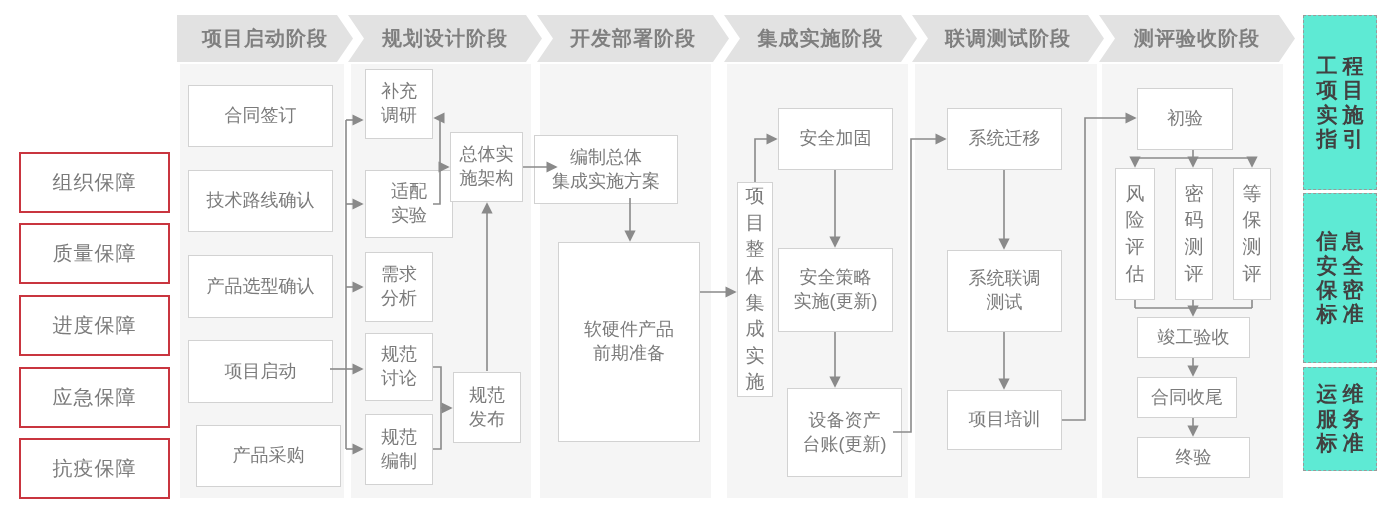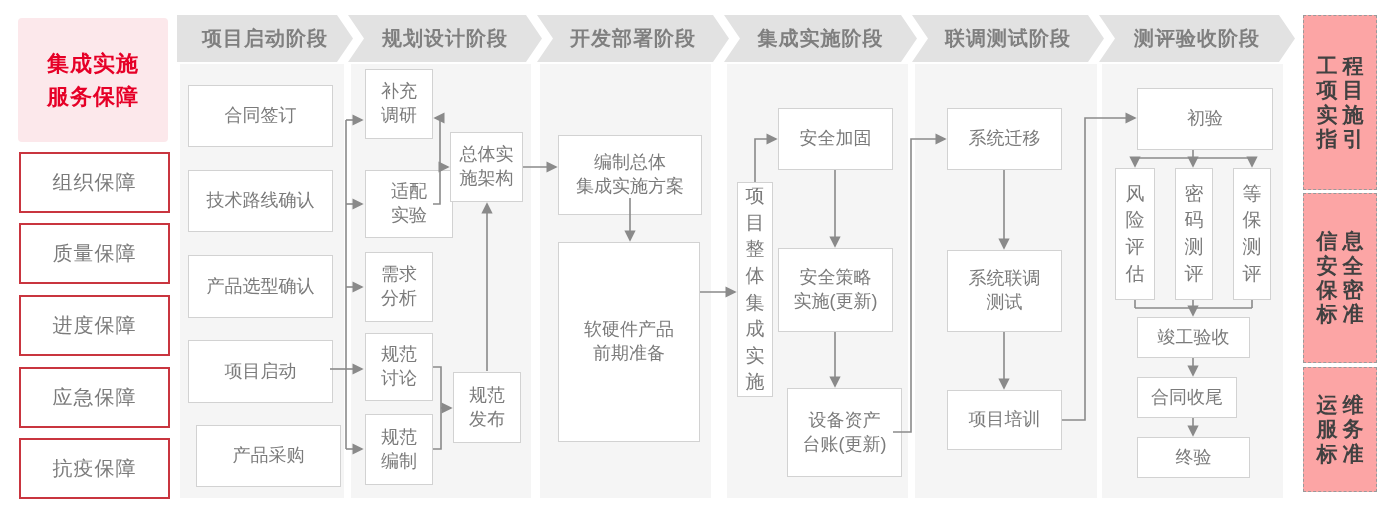--- a/index.html
+++ b/index.html
@@ -19,35 +19,31 @@
        justify-content:center;text-align:center;white-space:pre-line;}
   .box.vert{line-height:1.4;font-size:19px;}
 
   .pink{position:absolute;left:18px;top:18px;width:150px;height:124px;background:#fce8eb;
         border-radius:4px;color:#e60027;font-weight:bold;font-size:22px;line-height:1.5;
         display:flex;flex-direction:column;align-items:center;justify-content:center;letter-spacing:1px;}
   .sideitem{position:absolute;left:19px;width:151px;height:61px;background:#ffffff;
         border:2px solid #c9353f;box-sizing:border-box;color:#7b7b7b;font-size:20px;
         display:flex;align-items:center;justify-content:center;letter-spacing:1px;}
 
-  .dashed{position:absolute;left:1303px;width:74px;background:#fca5a5;border:1px dashed #9a9a9a;
+  .dashed{position:absolute;left:1303px;width:74px;background:#5eead4;border:1px dashed #9a9a9a;
         box-sizing:border-box;display:flex;flex-direction:column;align-items:center;justify-content:center;
         color:#414141;font-weight:bold;font-size:21px;}
   .dashed .prow{letter-spacing:5px;margin-right:-5px;line-height:1.16;}
 
   svg.wires{position:absolute;left:0;top:0;pointer-events:none;}
 </style>
 </head>
 <body>
 
 <div id="canvas">
-  <div class="pink">
-    <span>集成实施</span>
-    <span>服务保障</span>
-  </div>
   <div id="sidebar-items">
       <div class="sideitem" style="top: 152px;">组织保障</div>
       <div class="sideitem" style="top: 223px;">质量保障</div>
       <div class="sideitem" style="top: 295px;">进度保障</div>
       <div class="sideitem" style="top: 367px;">应急保障</div>
       <div class="sideitem" style="top: 438px;">抗疫保障</div>
     </div>
   <div id="phases">
       <div class="panel" style="left: 180px; width: 164px;"></div>
       <div class="hdr first" style="left: 177px; width: 176px;">项目启动阶段</div>
@@ -67,21 +63,21 @@
       <div class="box" style="left: 365px; top: 333px; width: 68px; height: 68px;">规范
 讨论</div>
       <div class="box" style="left: 365px; top: 414px; width: 68px; height: 71px;">规范
 编制</div>
       <div class="box" style="left: 450px; top: 132px; width: 73px; height: 70px;">总体实
 施架构</div>
       <div class="box" style="left: 453px; top: 372px; width: 68px; height: 71px;">规范
 发布</div>
       <div class="panel" style="left: 540px; width: 171px;"></div>
       <div class="hdr" style="left: 537px; width: 192px;">开发部署阶段</div>
-      <div class="box" style="left: 558px; top: 135px; width: 144px; height: 80px;">编制总体
+      <div class="box" style="left: 534px; top: 135px; width: 144px; height: 69px;">编制总体
 集成实施方案</div>
       <div class="box" style="left: 558px; top: 242px; width: 142px; height: 200px;">软硬件产品
 前期准备</div>
       <div class="panel" style="left: 727px; width: 181px;"></div>
       <div class="hdr" style="left: 724px; width: 193px;">集成实施阶段</div>
       <div class="box vert" style="left: 737px; top: 182px; width: 36px; height: 215px;">项
 目
 整
 体
 集
@@ -94,21 +90,21 @@
       <div class="box" style="left: 778px; top: 388px; width: 115px; height: 89px; margin-left: 9px;">设备资产
 台账(更新)</div>
       <div class="panel" style="left: 915px; width: 182px;"></div>
       <div class="hdr" style="left: 912px; width: 192px;">联调测试阶段</div>
       <div class="box" style="left: 947px; top: 108px; width: 115px; height: 62px;">系统迁移</div>
       <div class="box" style="left: 947px; top: 250px; width: 115px; height: 82px;">系统联调
 测试</div>
       <div class="box" style="left: 947px; top: 390px; width: 115px; height: 60px;">项目培训</div>
       <div class="panel" style="left: 1102px; width: 181px;"></div>
       <div class="hdr" style="left: 1099px; width: 196px;">测评验收阶段</div>
-      <div class="box" style="left: 1137px; top: 88px; width: 136px; height: 62px;">初验</div>
+      <div class="box" style="left: 1137px; top: 88px; width: 96px; height: 62px;">初验</div>
       <div class="box vert" style="left: 1115px; top: 168px; width: 40px; height: 132px;">风
 险
 评
 估</div>
       <div class="box vert" style="left: 1175px; top: 168px; width: 38px; height: 132px;">密
 码
 测
 评</div>
       <div class="box vert" style="left: 1233px; top: 168px; width: 38px; height: 132px;">等
 保
@@ -124,21 +120,21 @@
         <div class="prow">项目</div>
         <div class="prow">实施</div>
         <div class="prow">指引</div>
       </div>
       <div class="dashed" style="top: 193px; height: 170px;">
         <div class="prow">信息</div>
         <div class="prow">安全</div>
         <div class="prow">保密</div>
         <div class="prow">标准</div>
       </div>
-      <div class="dashed" style="top: 367px; height: 125px;">
+      <div class="dashed" style="top: 367px; height: 104px;">
         <div class="prow">运维</div>
         <div class="prow">服务</div>
         <div class="prow">标准</div>
       </div>
     </div>
   <svg class="wires" width="1391" height="515">
     <defs>
       <marker id="arr" viewBox="0 0 10 10" refX="8.5" refY="5" markerWidth="7" markerHeight="7" orient="auto-start-reverse">
         <path d="M0,0 L10,5 L0,10 z" fill="#8a8a8a"></path>
       </marker>

